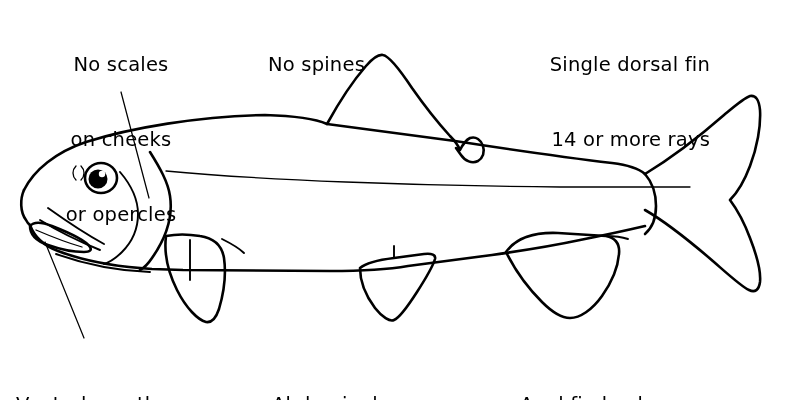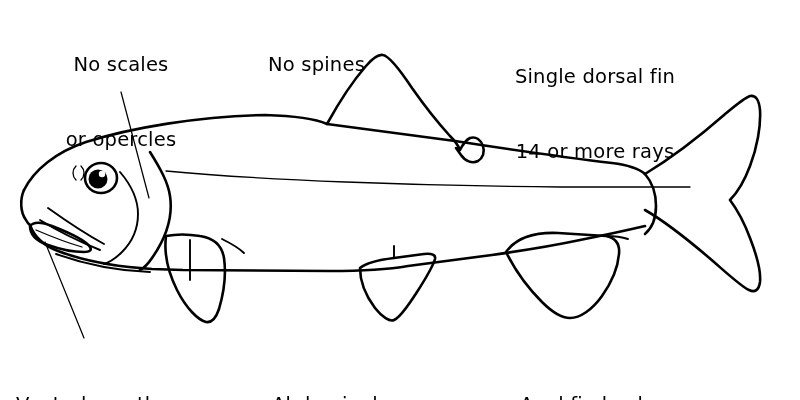--- a/index.html
+++ b/index.html
@@ -54,21 +54,21 @@
     font-family: "DejaVu Sans", sans-serif;
     font-size: 19.5px;
     line-height: 25px;
     color: #000000;
     white-space: pre;
     letter-spacing: 0.2px;
   }
   .label .ln { display: block; }
   .lbl-cheeks    { left: 46px;  top: 2px;   text-align: center; width: 150px; }
   .lbl-spines    { left: 268px; top: 2px;   width: 140px; }
-  .lbl-dorsal    { left: 480px; top: 14px;   text-align: center;   width: 230px; }
+  .lbl-dorsal    { left: 480px; top: 2px;   text-align: right;   width: 230px; }
   .lbl-ventral   { left: 16px;  top: 342px; text-align: left;   width: 200px; }
   .lbl-pelvic    { left: 272px; top: 342px; text-align: left;   width: 180px; }
   .lbl-anal      { left: 492px; top: 342px; text-align: center; width: 185px; }
 </style>
 </head>
 <body>
 
 <div id="page">
 
   <svg class="diagram" viewBox="0 0 800 400">
@@ -191,20 +191,21 @@
                C 620 244, 616 238, 606 236
                L 558 233
                C 534 232, 516 238, 506 252 Z"></path>
       <path class="fishline-thin" d="M 606 236 C 614 236, 622 237, 628 239"></path>
 
     </g>
   </svg>
 
   <div class="label lbl-cheeks">
     <span class="ln">No scales</span>
+    <span class="ln">on cheeks</span>
     <span class="ln">or opercles</span>
   </div>
 
   <div class="label lbl-spines">
     <span class="ln">No spines</span>
   </div>
 
   <div class="label lbl-dorsal">
     <span class="ln">Single dorsal fin</span>
     <span class="ln">14 or more rays</span>

